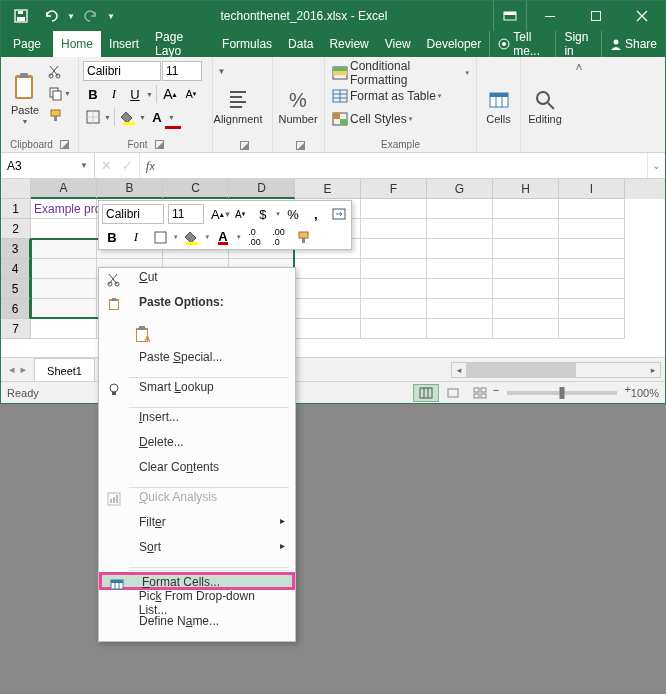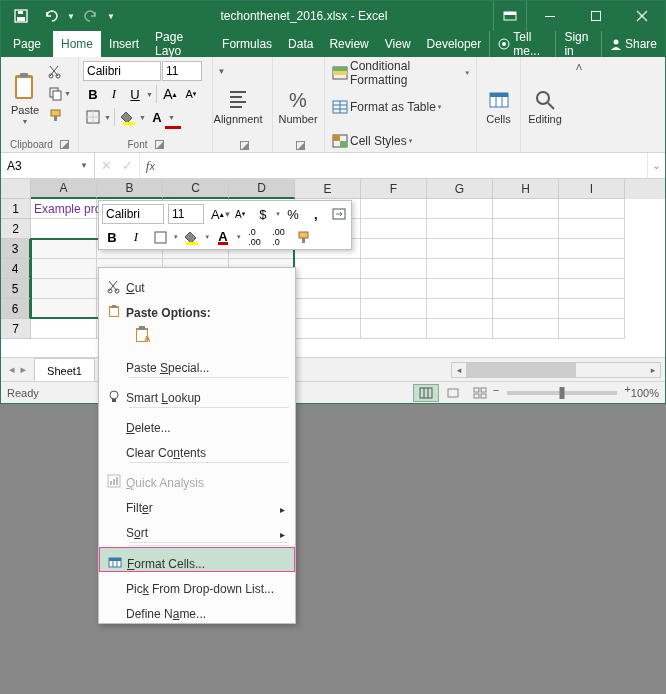--- a/index.html
+++ b/index.html
@@ -79,23 +79,23 @@
 .zthumb { position:absolute; left:50%; top:-4px; width:5px; height:12px; background:#777; transform:translateX(-50%);}
 
 
 .mini-toolbar { position: absolute; left: 98px; top: 200px; width: 254px; height: 50px; background: #fff; border: 1px solid #c0c0c0; box-shadow: 2px 2px 5px rgba(0,0,0,0.2); display: flex; flex-direction: column; padding: 3px; gap: 3px; z-index: 9; }
 .mini-toolbar .row { gap: 4px; }
 .mini-toolbar .combo { height: 20px; }
 .mbtn { width: 20px; height: 20px; display: flex; align-items: center; justify-content: center; font-size: 13px; cursor:pointer; }
 
 
 .context-menu { position: absolute; left: 98px; top: 267px; width: 198px; background: #fcfcfc; border: 1px solid #c0c0c0; box-shadow: 2px 2px 6px rgba(0,0,0,0.25); z-index: 10; padding: 2px 0; font-size: 12px; }
-.cm-item { height: 25px; display: flex; align-items: flex-end; padding: 0 10px 0 6px; gap: 3px; cursor: pointer; color: #333; }
+.cm-item { height: 25px; display: flex; align-items: flex-start; padding: 0 10px 0 6px; gap: 16px; cursor: pointer; color: #333; }
 .cm-item.disabled { color: #aaa; }
-.cm-item.hover { background: #c8e0d0; border:1px solid #ec4899; height:25px; margin:-1px 0;}
+.cm-item.hover { background: #c8e0d0; border:3px solid #ec4899; height:18px; margin:-1px 0;}
 .cm-icon { width: 18px; height: 18px; display: flex; align-items: center; justify-content: center; }
 .cm-sep { height: 1px; background: #e0e0e0; margin: 2px 6px 2px 30px; }
 .cm-arrow { margin-left: auto; font-size: 10px; }
 .cm-paste-row { padding: 2px 0 2px 30px; }
 .cm-paste-btn { width: 28px; height: 26px; border: 1px solid transparent; display: inline-flex; align-items: center; justify-content: center; }
 .ul { text-decoration: underline; text-decoration-color: inherit; }
 
 svg { overflow: visible; }
 </style>
 </head>
@@ -302,21 +302,21 @@
             <span>Number</span>
           </div>
         </div>
       <div class="rgroup-label">
           <span class="dl"></span>
         </div>
     </div>
 
     <div class="rgroup" style="width:152px">
       <div class="rgroup-body">
-          <div class="col" style="gap:14px;padding-top:4px">
+          <div class="col" style="gap:3px;padding-top:4px">
         <div class="small-btn">
               <svg width="16" height="14">
                 <rect x="1" y="1" width="14" height="12" fill="none" stroke="#555"></rect>
                 <rect x="1" y="1" width="14" height="4" fill="#6bb36b"></rect>
                 <rect x="1" y="5" width="14" height="4" fill="#f0d060"></rect>
               </svg>
               <span>Conditional Formatting</span>
               <span class="drop">▾</span>
             </div>
         <div class="small-btn">
@@ -634,20 +634,24 @@
         <svg width="14" height="14">
           <circle cx="7" cy="6" r="4" fill="none" stroke="#555"></circle>
           <rect x="5" y="10" width="4" height="3" fill="#555"></rect>
         </svg>
       </div>
       <span>Smart <span class="ul">L</span>ookup</span>
     </div>
   <div class="cm-sep"></div>
   <div class="cm-item">
       <div class="cm-icon"></div>
+      <span><span class="ul">I</span>nsert...</span>
+    </div>
+  <div class="cm-item">
+      <div class="cm-icon"></div>
       <span><span class="ul">D</span>elete...</span>
     </div>
   <div class="cm-item">
       <div class="cm-icon"></div>
       <span>Clear Co<span class="ul">n</span>tents</span>
     </div>
   <div class="cm-sep"></div>
   <div class="cm-item disabled">
       <div class="cm-icon">
         <svg width="14" height="14">

